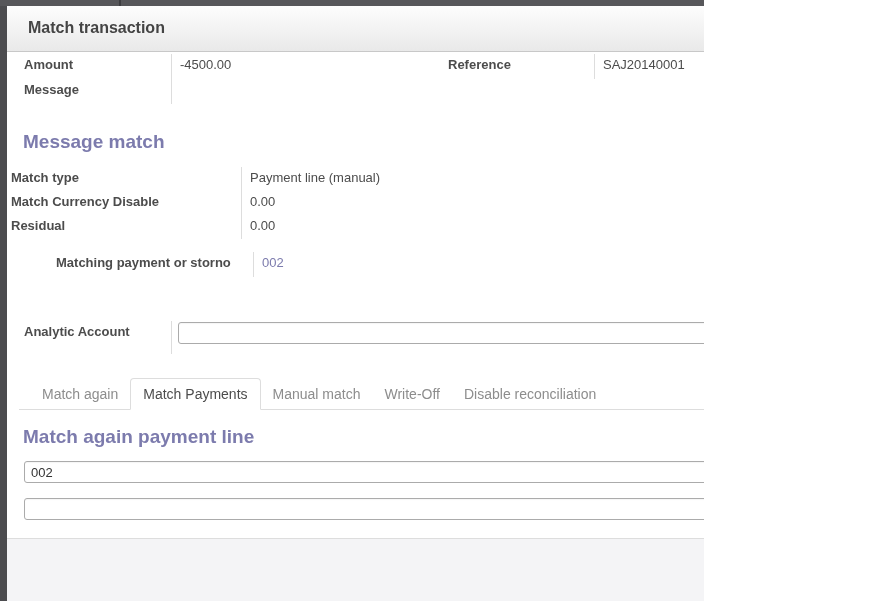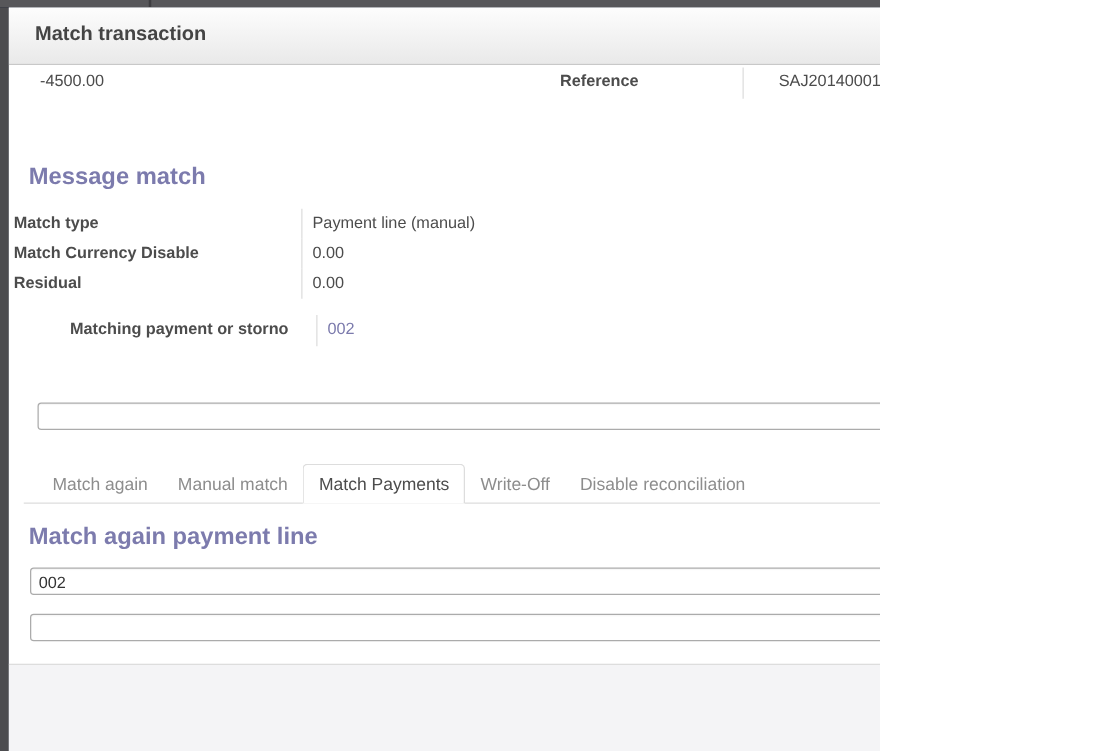--- a/index.html
+++ b/index.html
@@ -5,21 +5,21 @@
   * { box-sizing: border-box; }
   html, body { margin: 0; padding: 0; }
   body {
     font-family: "Liberation Sans", "DejaVu Sans", sans-serif;
     background: #fff;
   }
   .stage {
     position: relative;
     width: 704px; height: 601px;
     overflow: hidden;
-    background: #0f172a;
+    background: #ec4899;
   }
   
   .topbar {
     position: absolute; top: 0; left: 0;
     width: 892px; height: 6px;
     background: #57575a;
   }
   .tb-div { position: absolute; top: 0; width: 2px; height: 6px; background: #3d3d40; }
   .tb-div.d1 { left: 119px; }
   .tb-div.d2 { left: 736px; }
@@ -61,21 +61,21 @@
     border-right: 1px solid #ddd;
     padding: 3px 8px 4px 0;
     min-height: 25px;
   }
   .fvalue {
     font-size: 13px; color: #4c4c4c;
     padding: 3px 0 4px 8px;
   }
   .col-left .frow { padding-left: 17px; }
   .col-left .flabel { width: 148px; }
-  .col-right .frow { padding-left: 7px; gap: 20px; }
+  .col-right .frow { padding-left: 7px; }
   .col-right .flabel { width: 147px; }
   .g-current .frow { padding-left: 4px; }
   .g-current .flabel { width: 231px; min-height: 24px; }
   .g-current .frow { min-height: 24px; }
   .g-storno { margin-top: 13px; padding-left: 32px; }
   .g-storno .frow { padding-left: 17px; min-height: 26px; }
   .g-storno .flabel { width: 198px; }
   .link { color: #7c7bad; text-decoration: none; cursor: pointer; }
   .g-analytic { margin-top: 43px; }
   .g-analytic .frow { padding-left: 17px; min-height: 26px; }
@@ -155,23 +155,25 @@
   <div class="modal">
 
     <div class="modal-header">
       <div class="modal-title">Match transaction</div>
       <div class="modal-close">×</div>
     </div>
 
     <div class="fields-top">
       <div class="col-left">
         <div class="frow">
+          <div class="flabel">Amount</div>
           <div class="fvalue">-4500.00</div>
         </div>
         <div class="frow">
+          <div class="flabel">Message</div>
           <div class="fvalue"></div>
         </div>
       </div>
       <div class="col-right">
         <div class="frow">
           <div class="flabel">Reference</div>
           <div class="fvalue">SAJ20140001</div>
         </div>
       </div>
     </div>
@@ -197,33 +199,34 @@
       <div class="frow">
         <div class="flabel">Matching payment or storno</div>
         <div class="fvalue">
           <span class="link">002</span>
         </div>
       </div>
     </div>
 
     <div class="g-analytic">
       <div class="frow">
+        <div class="flabel">Analytic Account</div>
         <div class="fvalue">
           <div class="osel sel-analytic">
             <span></span>
             <span class="caret">▼</span>
           </div>
         </div>
       </div>
     </div>
 
     <div class="tabs">
       <div class="tab first">Match again</div>
+      <div class="tab active">Match Payments</div>
       <div class="tab">Manual match</div>
-      <div class="tab active">Match Payments</div>
       <div class="tab">Write-Off</div>
       <div class="tab">Disable reconciliation</div>
     </div>
 
     <div class="o-heading h-line">Match again payment line</div>
 
     <div class="row-line-select">
       <div class="osel sel-line">
         <span>002</span>
         <span class="caret">▼</span>

